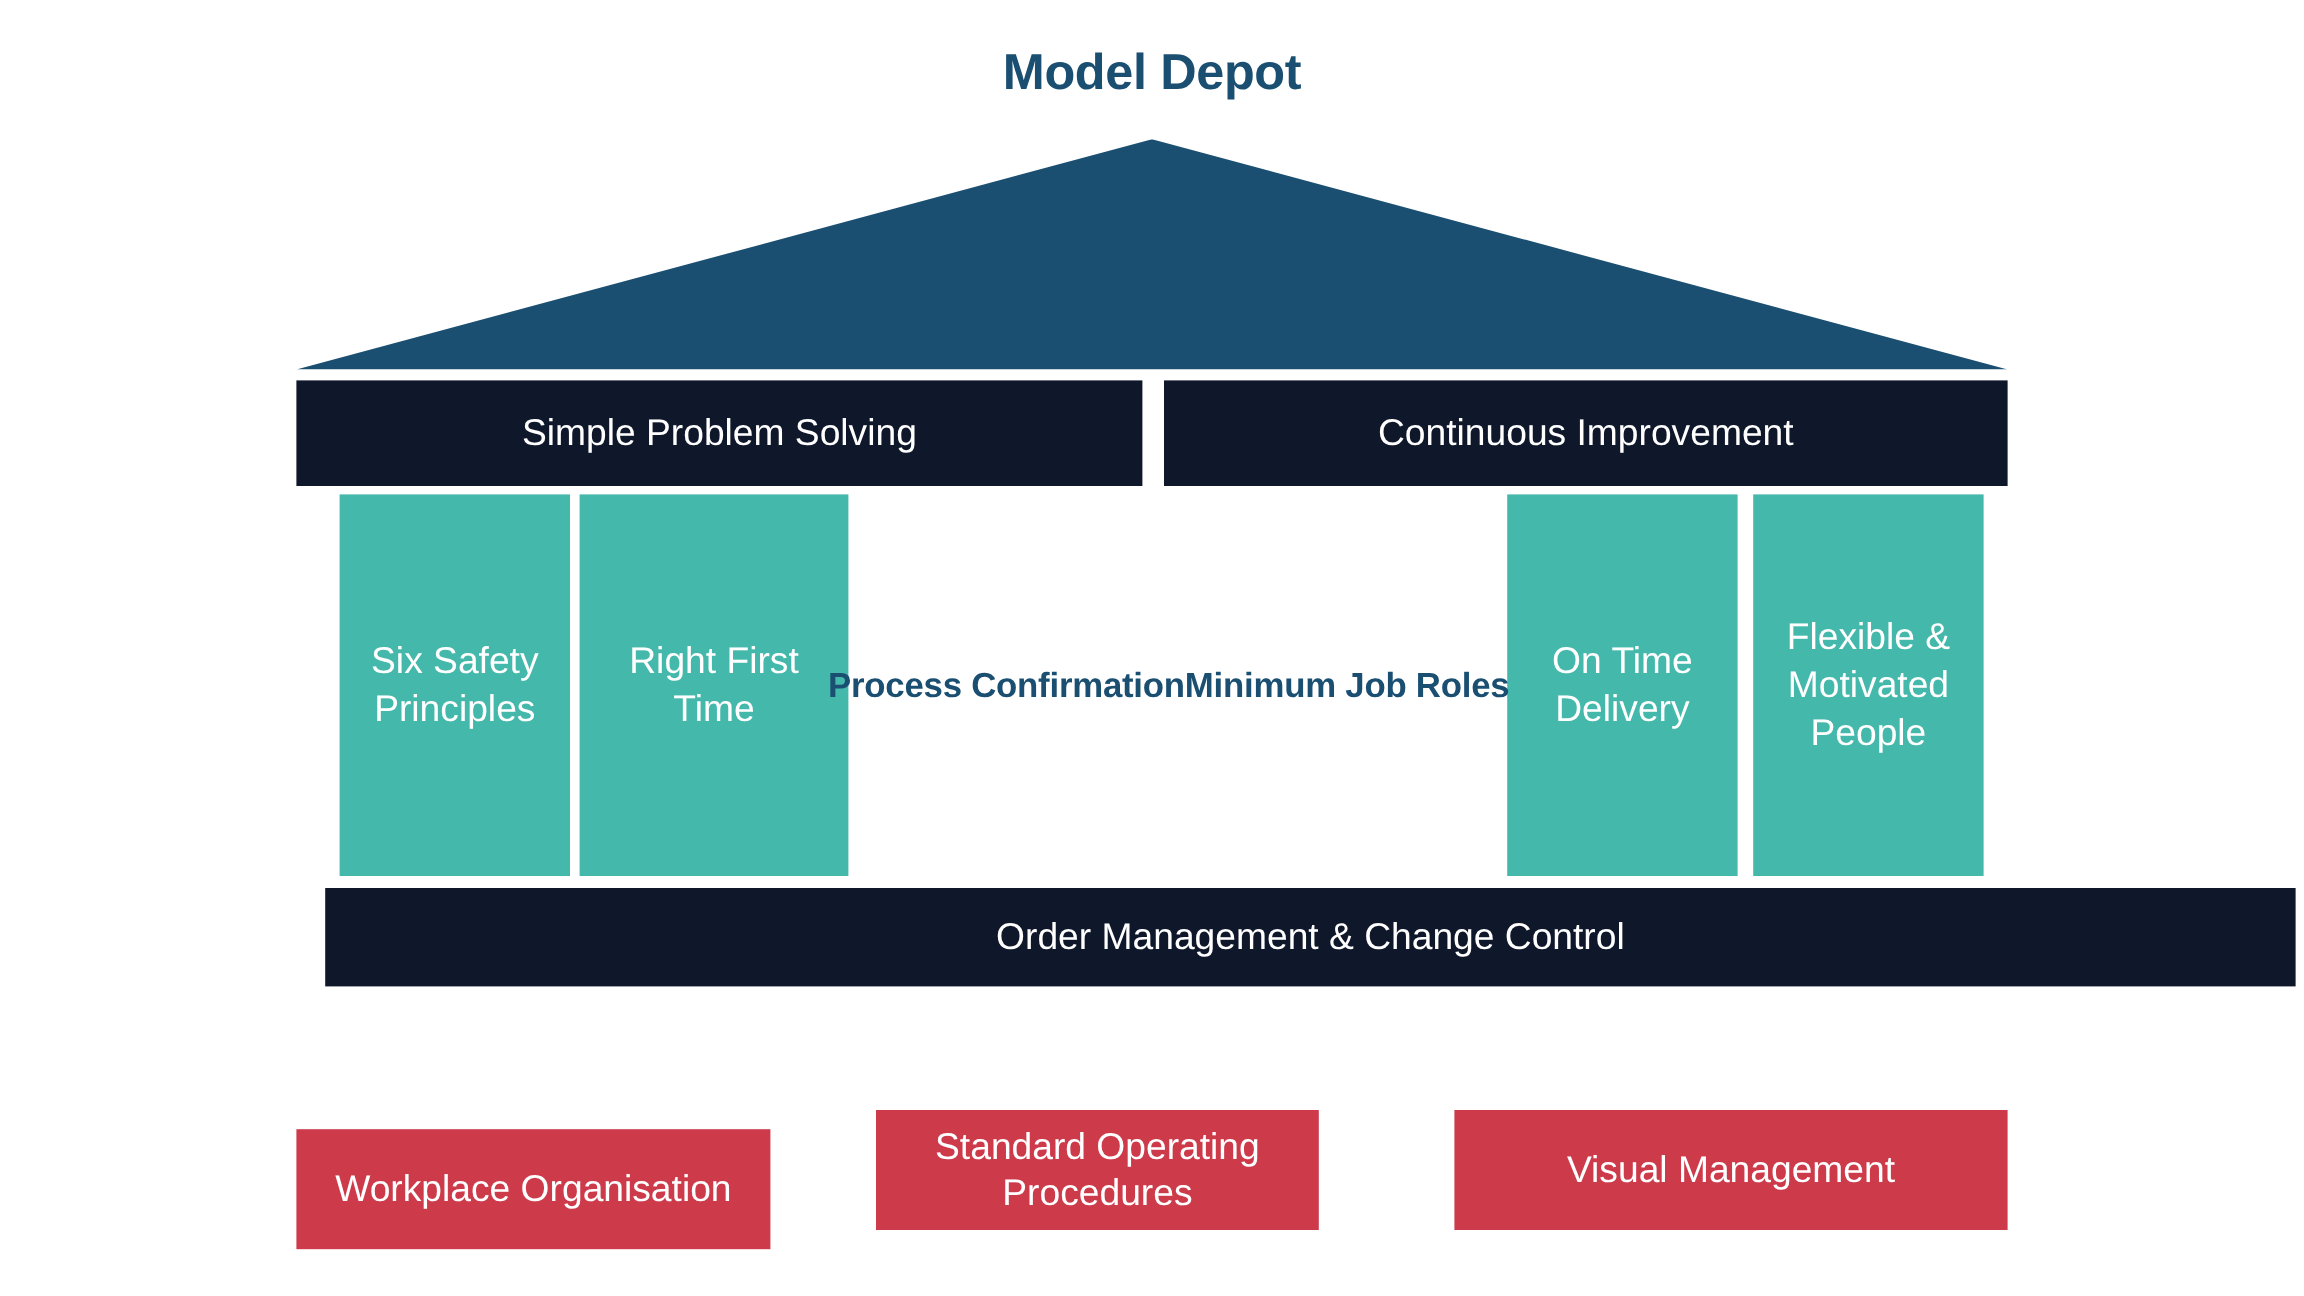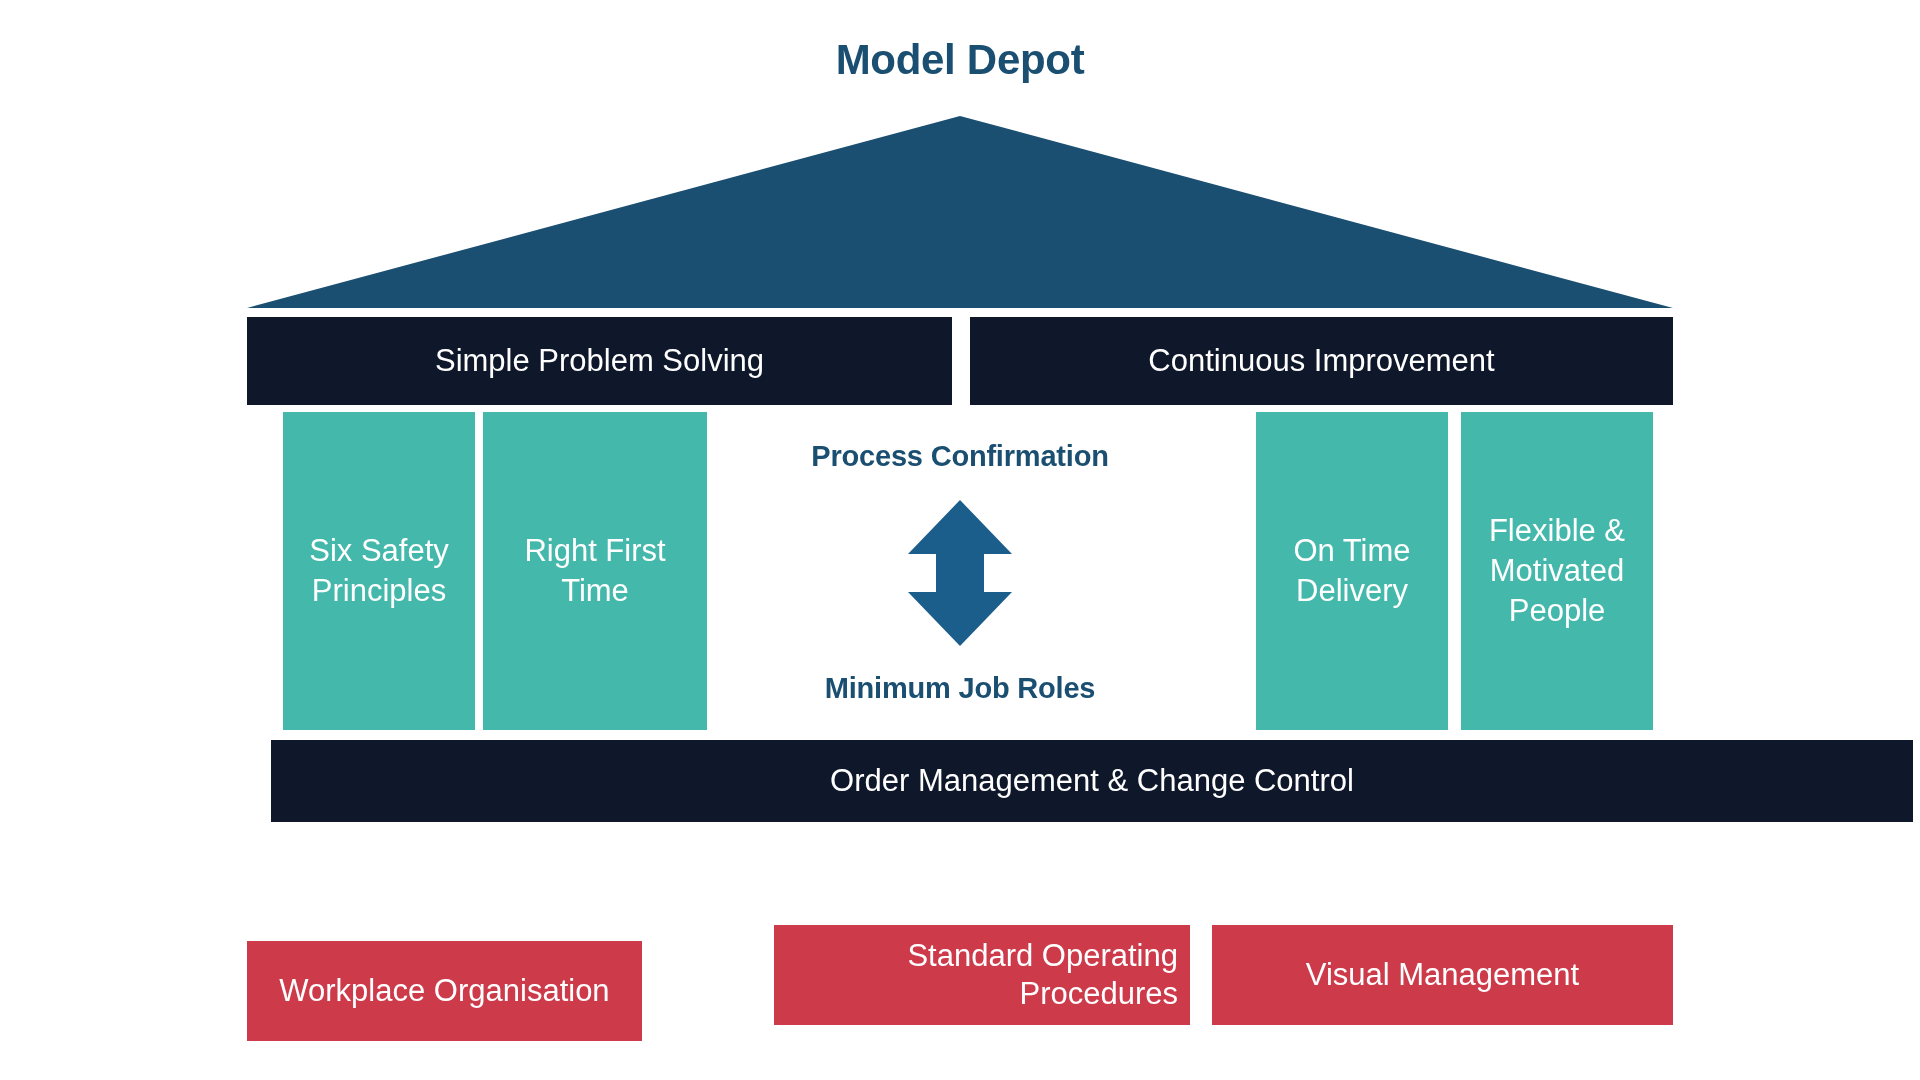--- a/index.html
+++ b/index.html
@@ -105,21 +105,21 @@
   #pillar-flexible-motivated-people { left: 1461px; width: 192px; }
 
   
   .centre-block {
     position: absolute;
     left: 690px;
     top: 440px;
     width: 540px;
     height: 265px;
     display: flex;
-    flex-direction: column;
+    flex-direction: row;
     align-items: center;
     justify-content: space-between;
   }
   .centre-caption {
     font-size: 29px;
     font-weight: 700;
     color: #1B4F72;
     text-align: center;
     letter-spacing: -0.2px;
     white-space: nowrap;
@@ -143,21 +143,21 @@
     display: flex;
     align-items: center;
     justify-content: center;
     text-align: center;
     font-size: 31px;
     font-weight: 400;
     line-height: 1.22;
     padding: 4px 12px;
   }
   #redbox-workplace-organisation { left: 247px; width: 395px; margin-top: 16px; }
-  #redbox-standard-operating-procedures { left: 774px; width: 416px; text-align: right; }
+  #redbox-standard-operating-procedures { left: 730px; width: 369px; }
   #redbox-visual-management { left: 1212px; width: 461px; }
 </style>
 </head>
 <body>
 
 <div id="house">
 
   <div class="page-title">Model Depot</div>
 
   <div class="roof">

